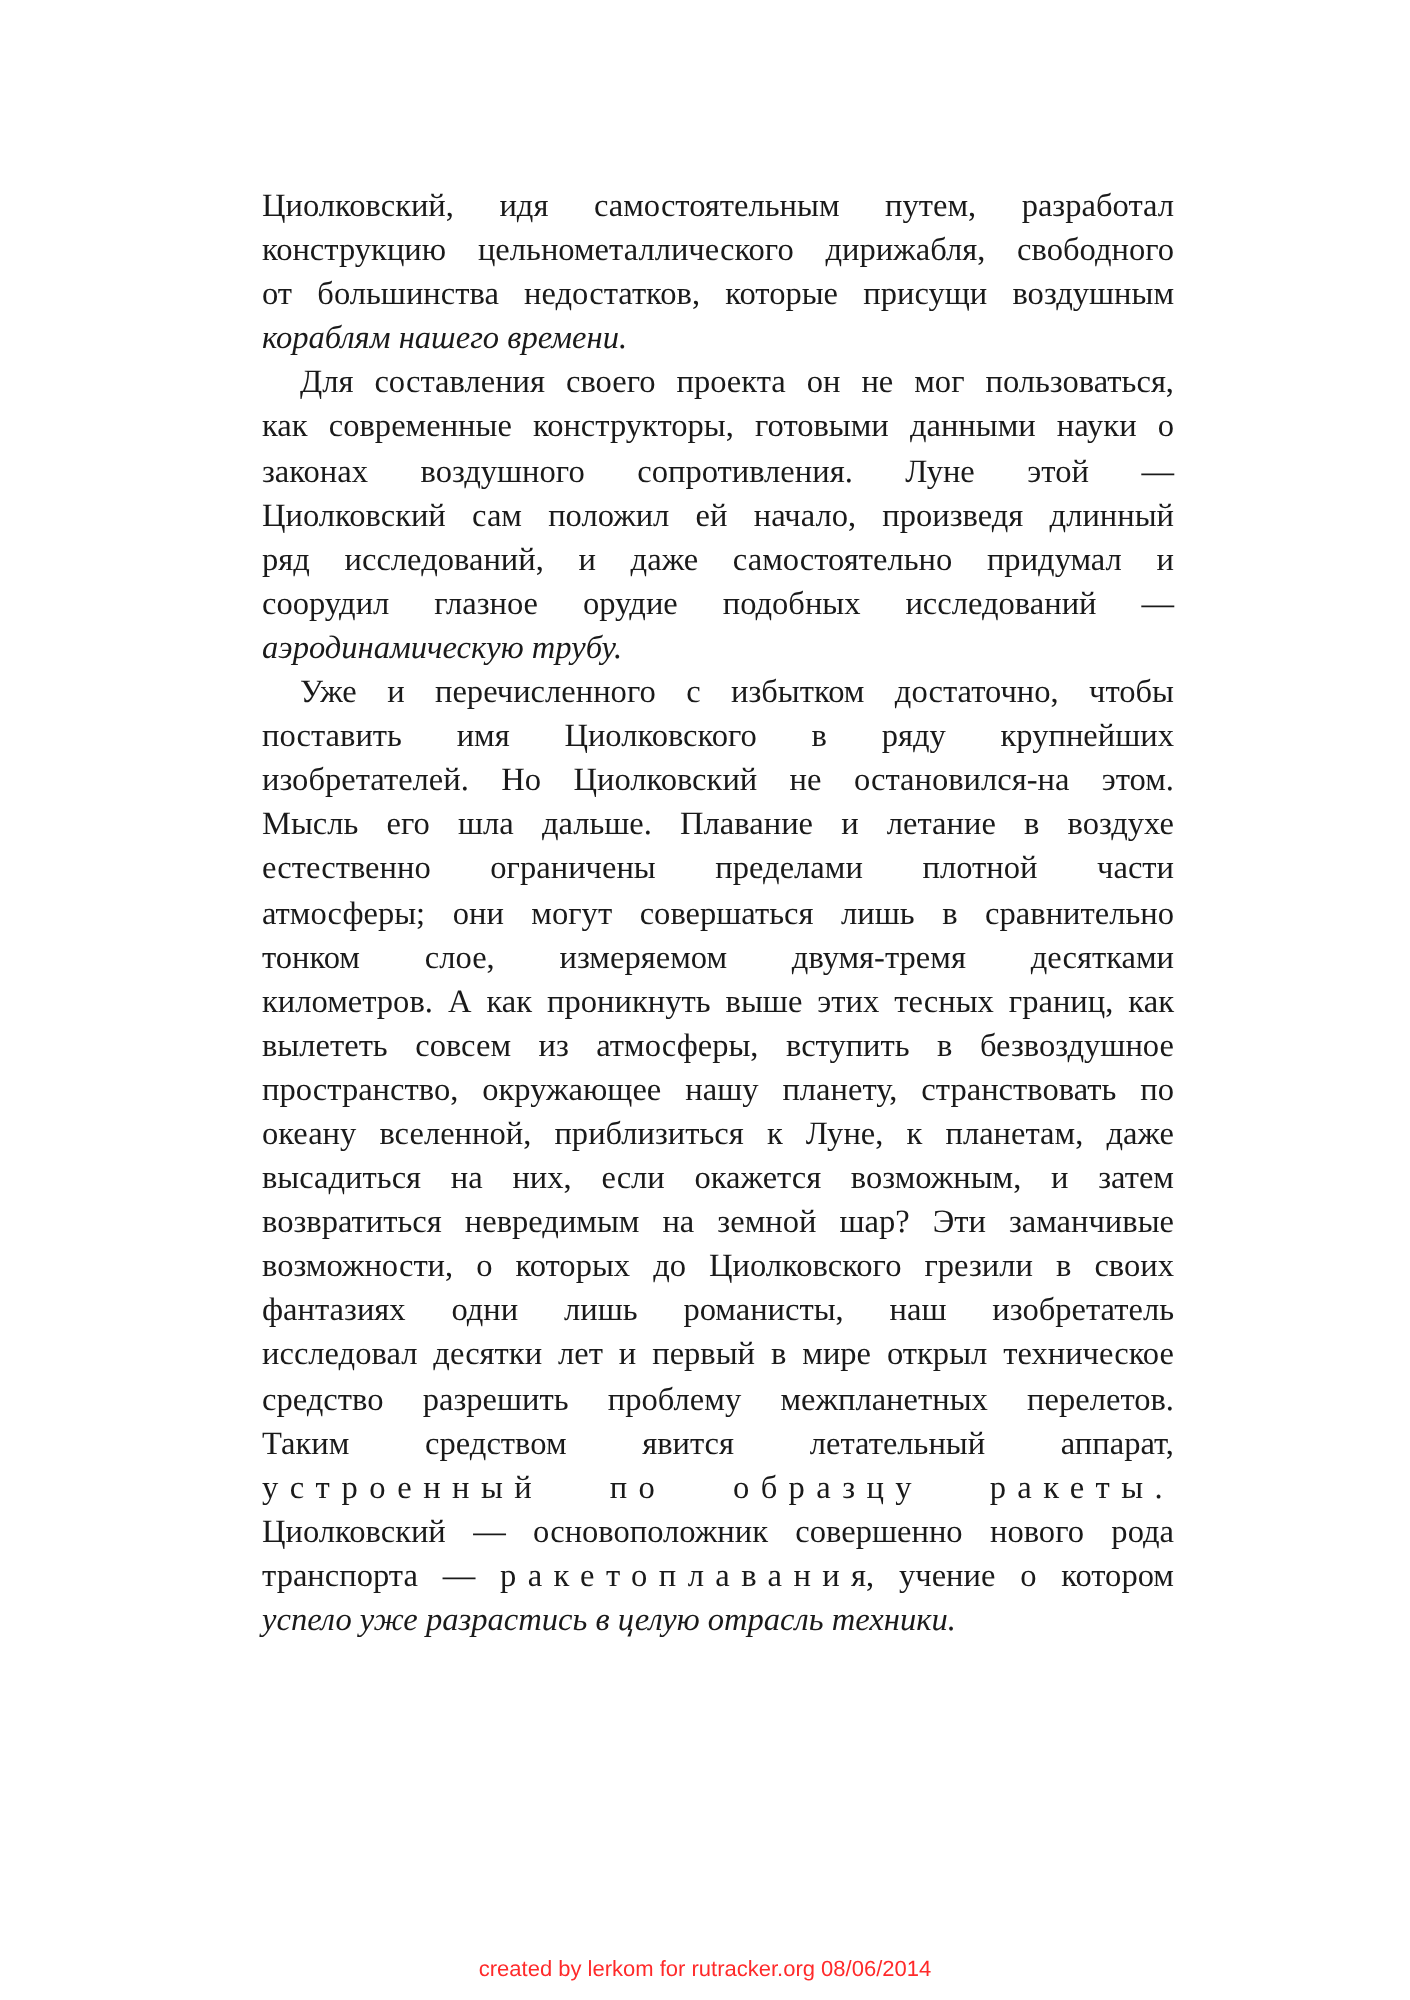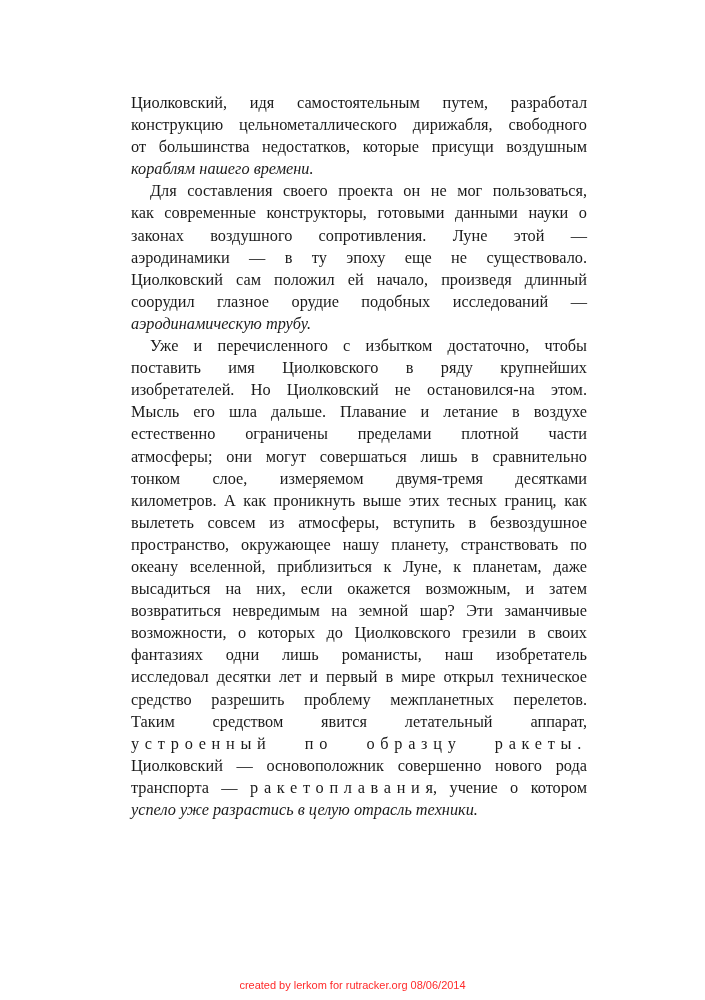--- a/index.html
+++ b/index.html
@@ -39,22 +39,22 @@
 <body>
 
 <div class="page-text">
   <span class="line">Циолковский, идя самостоятельным путем, разработал</span>
   <span class="line">конструкцию цельнометаллического дирижабля, свободного</span>
   <span class="line">от большинства недостатков, которые присущи воздушным</span>
   <span class="line last">кораблям нашего времени.</span>
   <span class="line indent">Для составления своего проекта он не мог пользоваться,</span>
   <span class="line">как современные конструкторы, готовыми данными науки о</span>
   <span class="line">законах воздушного сопротивления. Луне этой —</span>
-  <span class="line">аэродинамики — в ту эпоху еще не существовало.</span>
   <span class="line">Циолковский сам положил ей начало, произведя длинный</span>
+  <span class="line">ряд исследований, и даже самостоятельно придумал и</span>
   <span class="line">соорудил глазное орудие подобных исследований —</span>
   <span class="line last">аэродинамическую трубу.</span>
   <span class="line indent">Уже и перечисленного с избытком достаточно, чтобы</span>
   <span class="line">поставить имя Циолковского в ряду крупнейших</span>
   <span class="line">изобретателей. Но Циолковский не остановился-на этом.</span>
   <span class="line">Мысль его шла дальше. Плавание и летание в воздухе</span>
   <span class="line">естественно ограничены пределами плотной части</span>
   <span class="line">атмосферы; они могут совершаться лишь в сравнительно</span>
   <span class="line">тонком слое, измеряемом двумя-тремя десятками</span>
   <span class="line">километров. А как проникнуть выше этих тесных границ, как</span>

